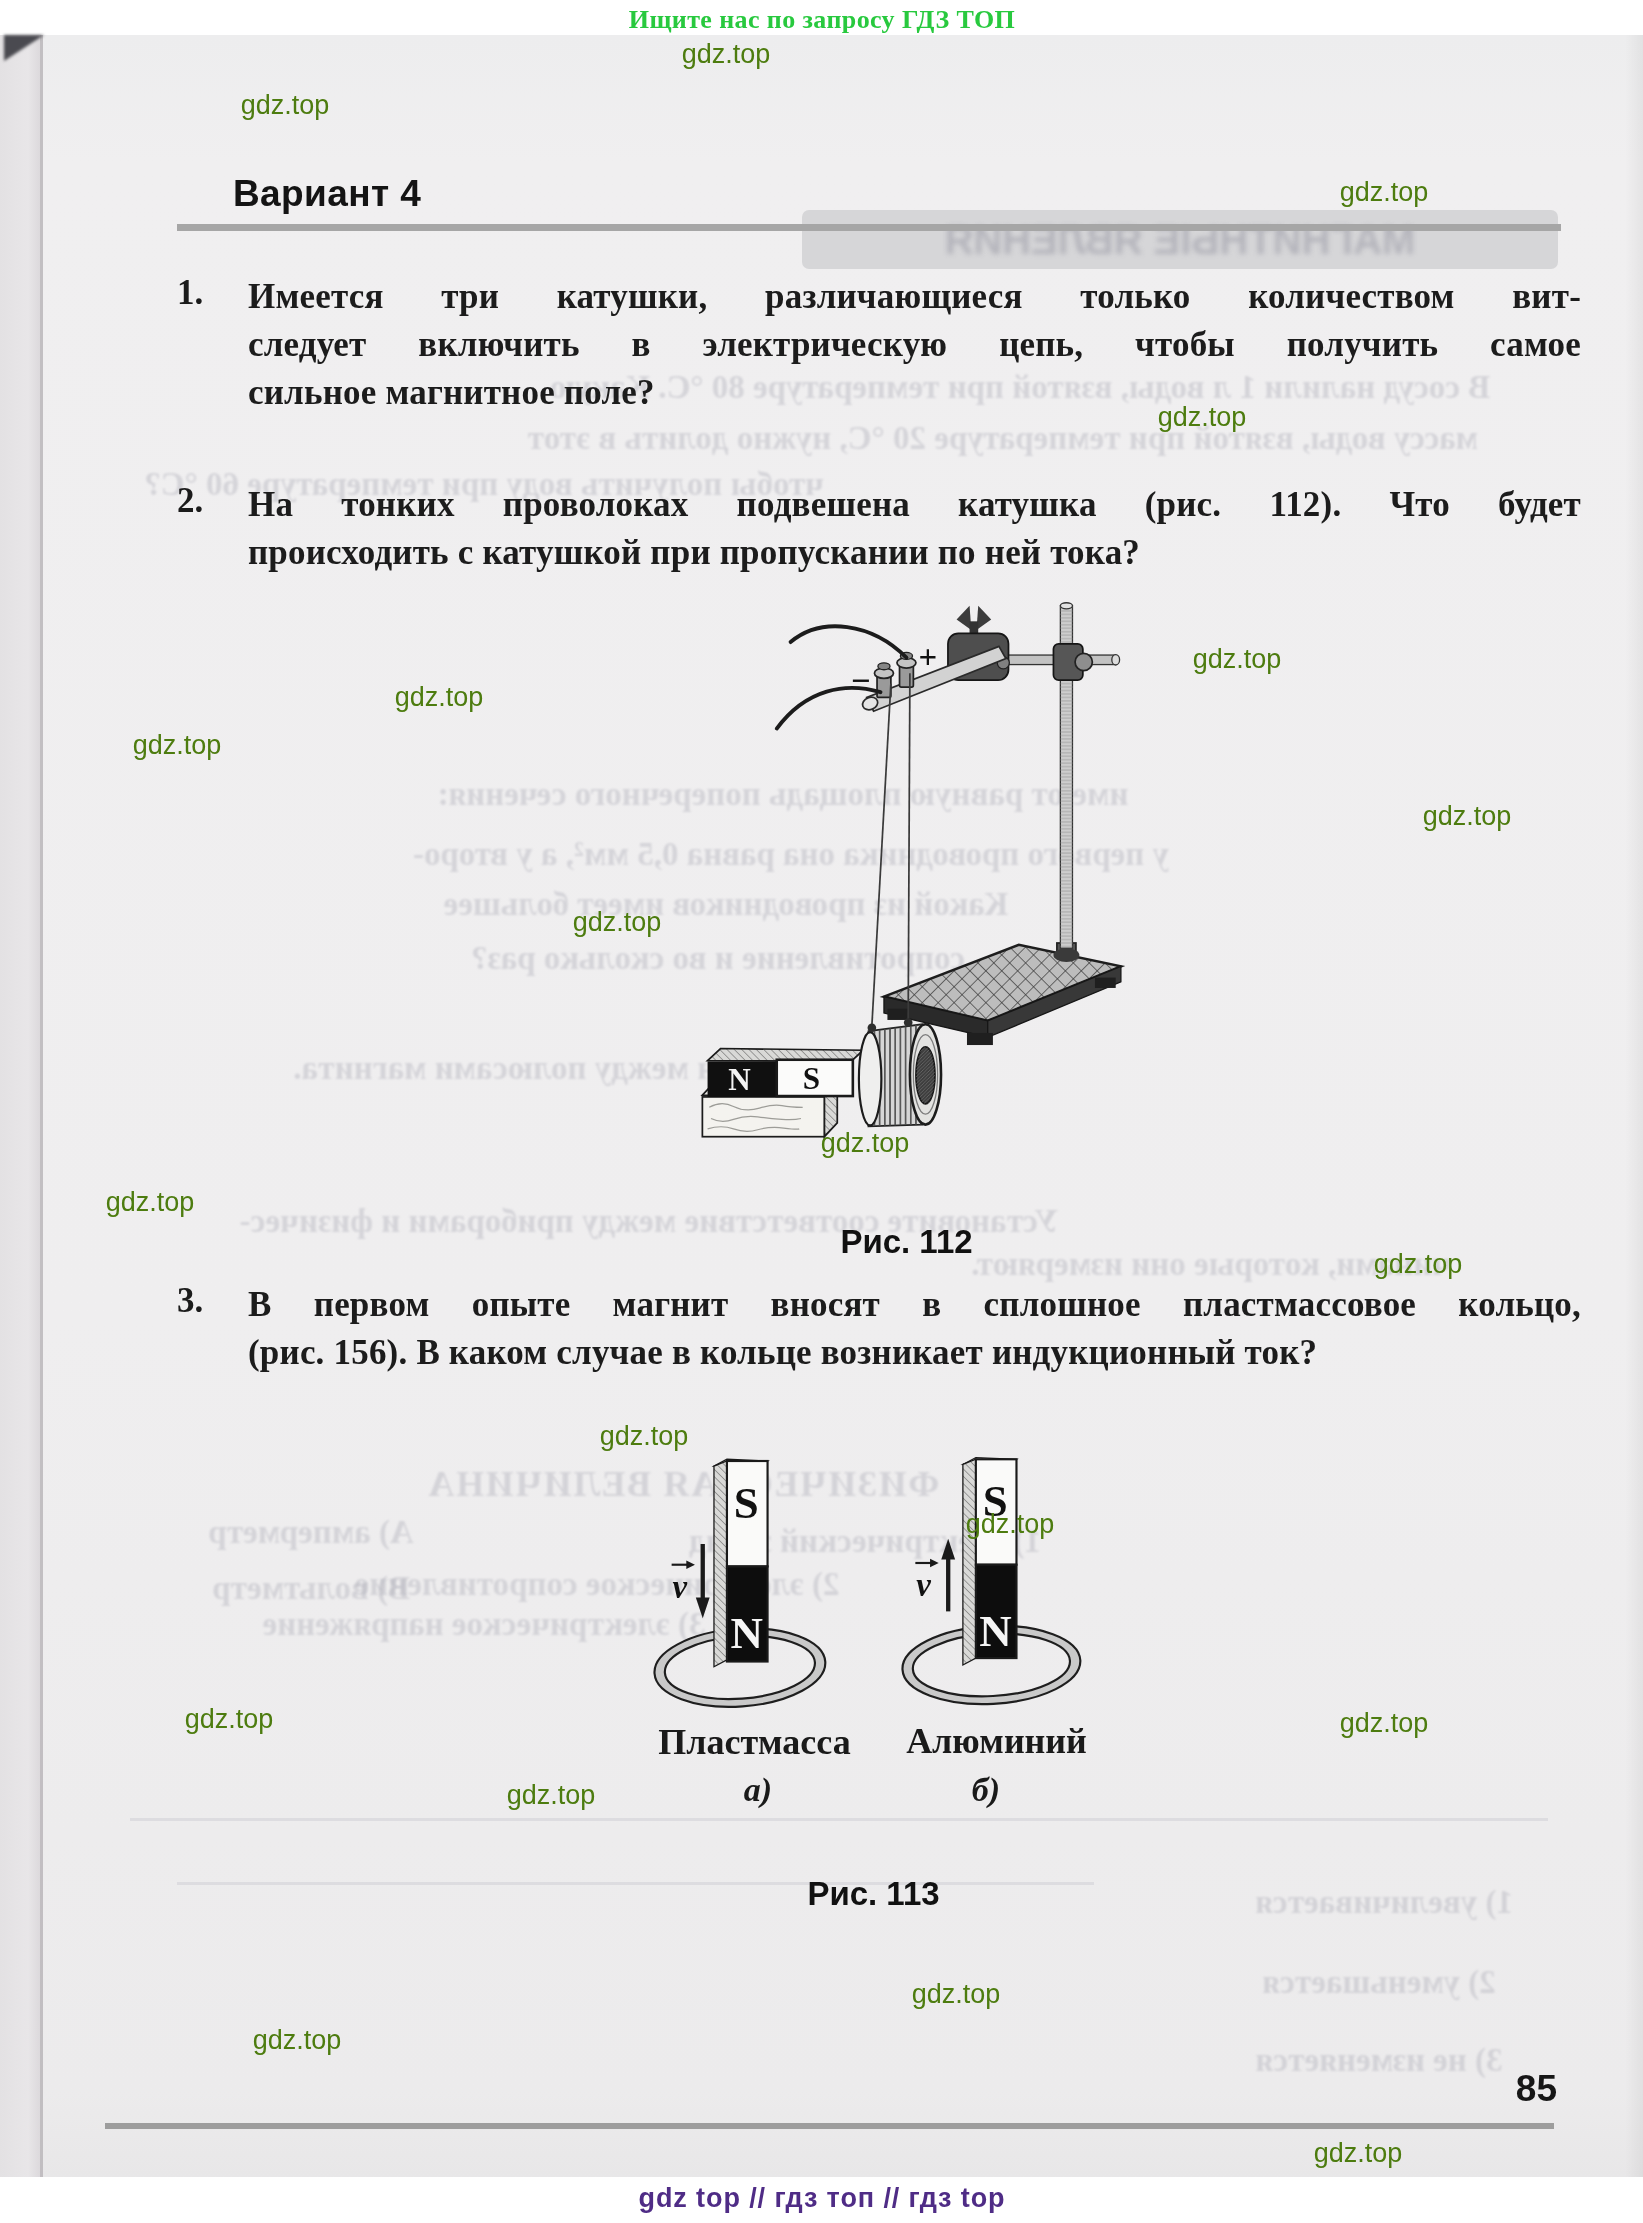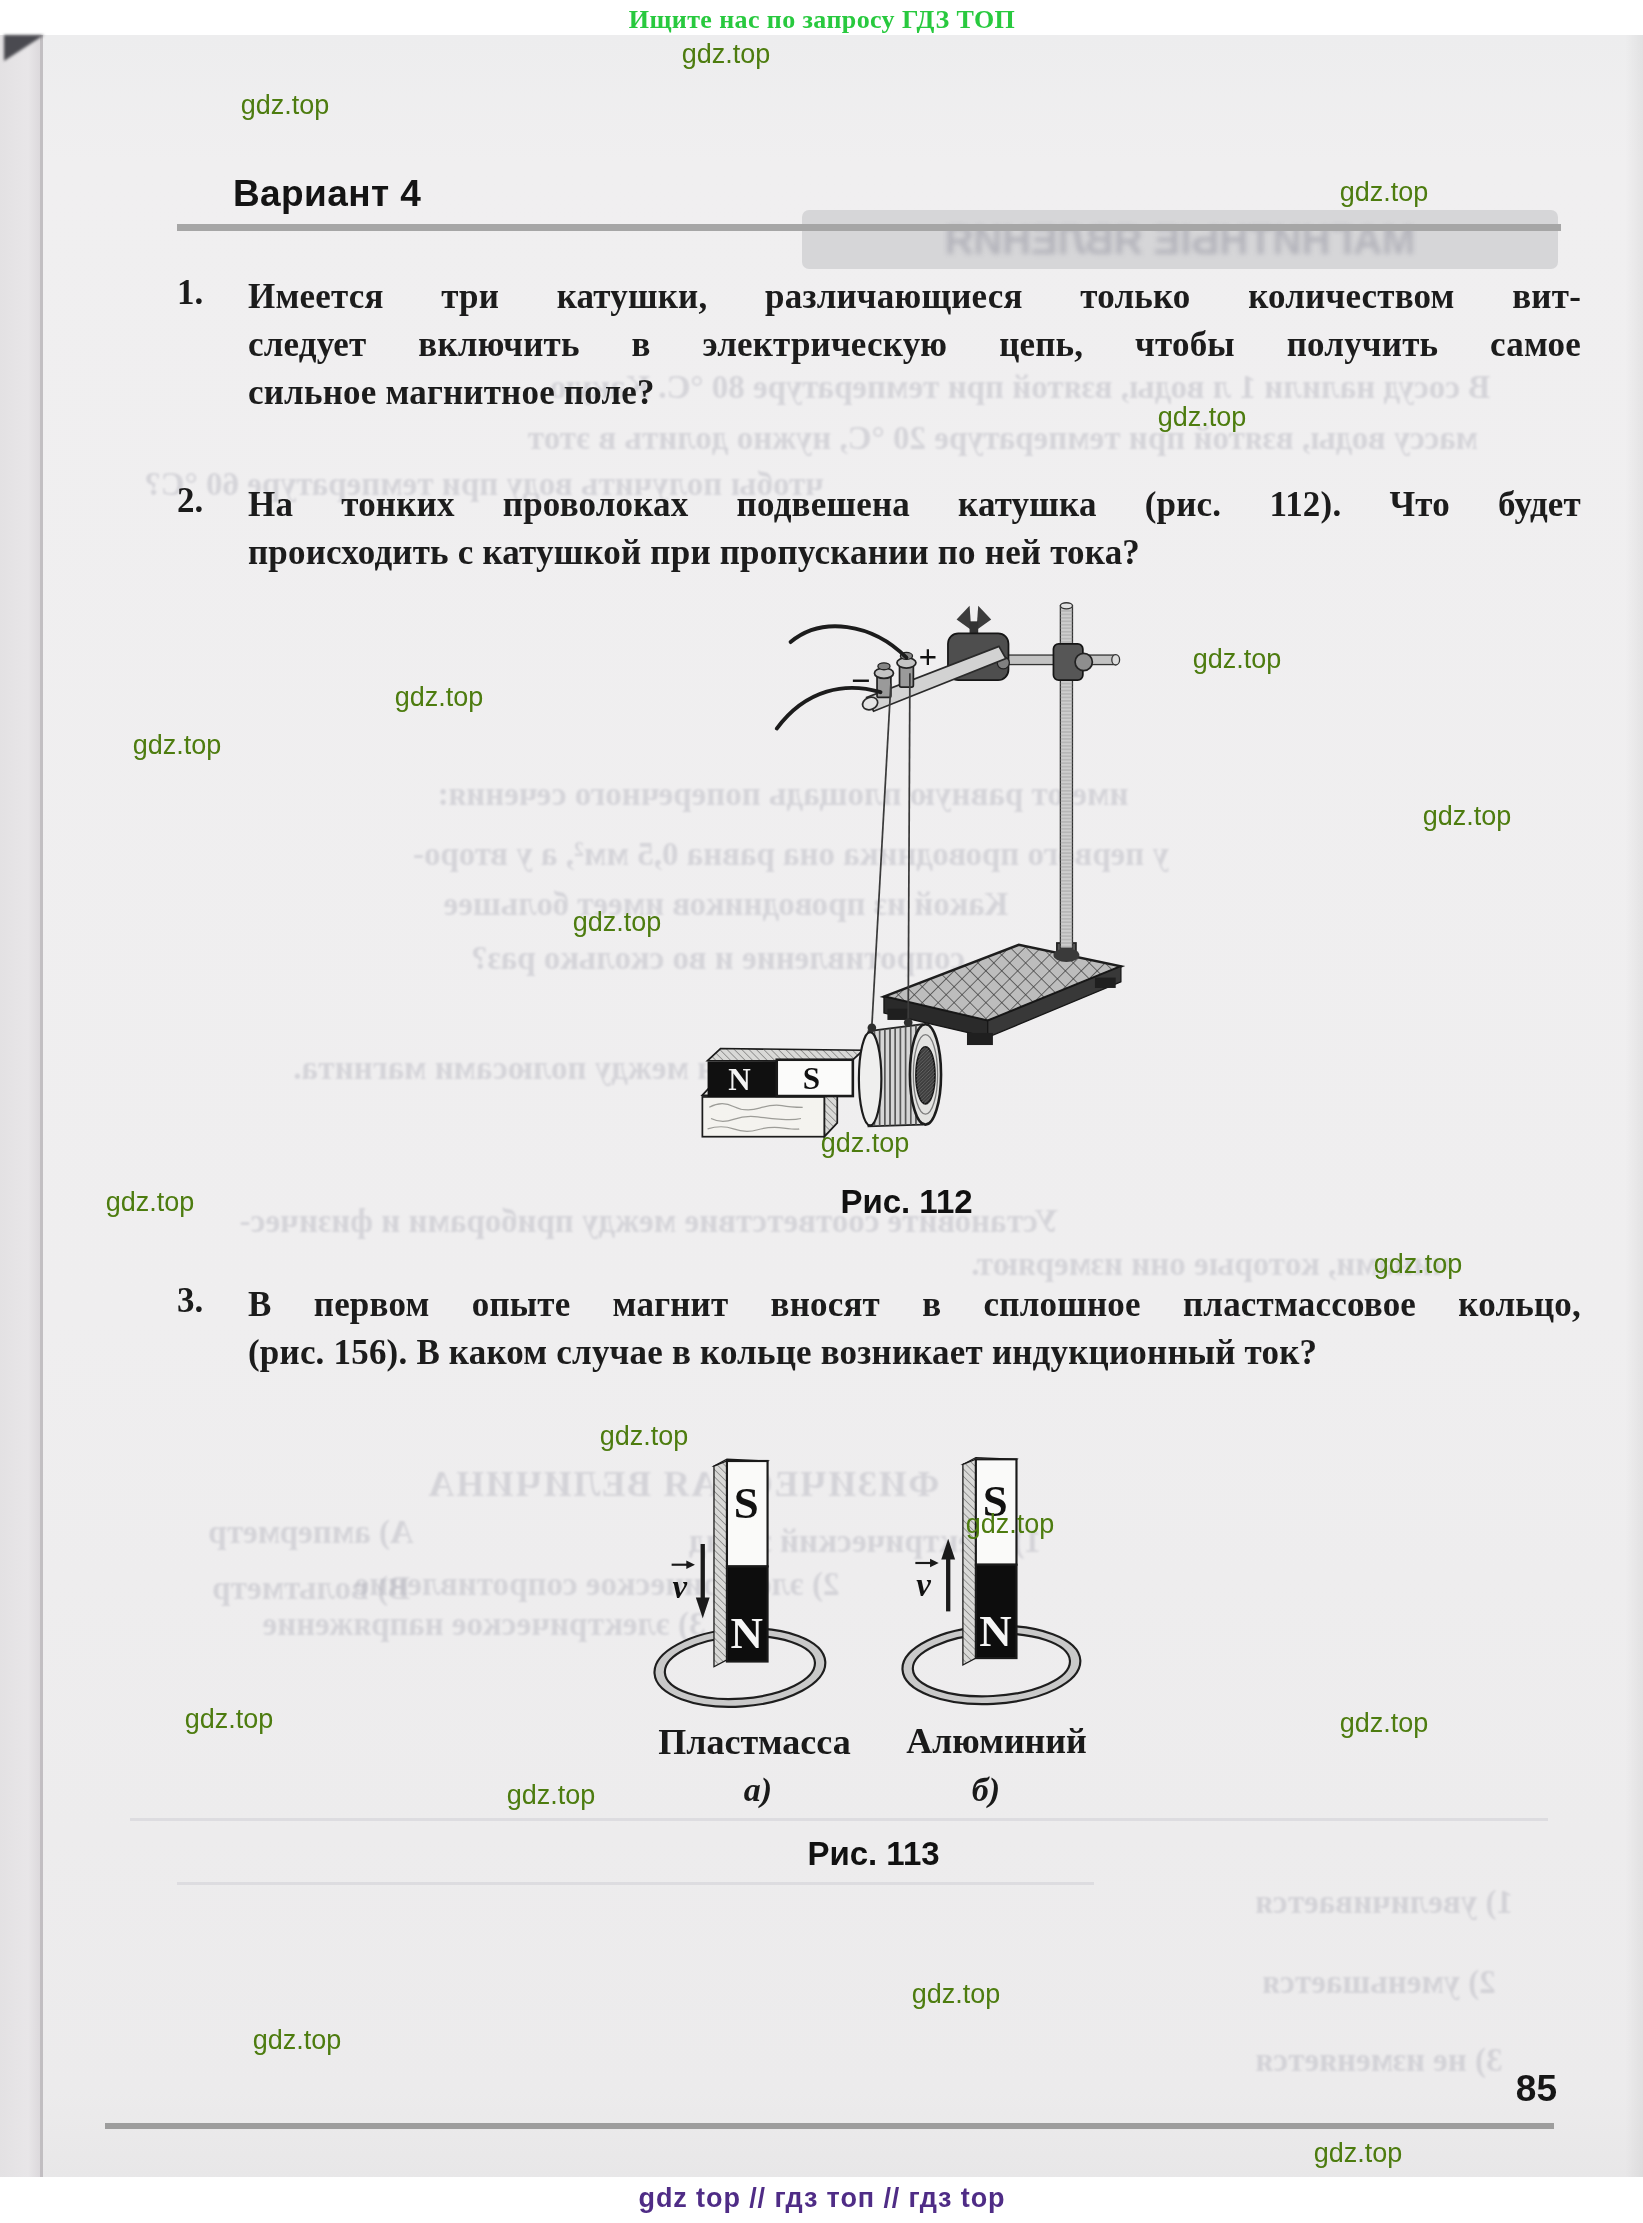--- a/index.html
+++ b/index.html
@@ -45,21 +45,21 @@
   .hrule{position:absolute;left:177px;top:224px;width:1384px;height:7px;background:#a6a6a6;}
   .hrule.bottom{left:105px;top:2123px;width:1449px;height:6px;background:#9d9d9d;}
 
   .pnum{position:absolute;width:54px;text-align:left;font-size:35px;font-weight:700;color:#1b1b1b;}
   .plines{position:absolute;left:240px;width:1333px;margin-left:8px;}
   .pline{font-size:35px;font-weight:600;color:#1c1c1c;line-height:48px;height:48px;
          text-align:justify;text-align-last:justify;letter-spacing:0.2px;}
   .pline.plast{text-align-last:left;}
 
   .caption{position:absolute;font-family:"Liberation Sans",sans-serif;font-size:33px;font-weight:800;
-           color:#111;text-align:center;}
+           color:#111;text-align:center;margin-top:40px;}
   .figlabel{position:absolute;font-size:36px;font-weight:700;color:#1a1a1a;text-align:center;}
   .figsub{position:absolute;font-size:34px;font-weight:700;font-style:italic;color:#1a1a1a;text-align:center;}
   .pagenum{position:absolute;right:87px;top:2068px;font-family:"Liberation Sans",sans-serif;
            font-size:37px;font-weight:800;color:#161616;}
   svg{position:absolute;overflow:visible;}
   svg text{font-family:"Liberation Serif",serif;}
 </style>
 </head>
 <body>
 

